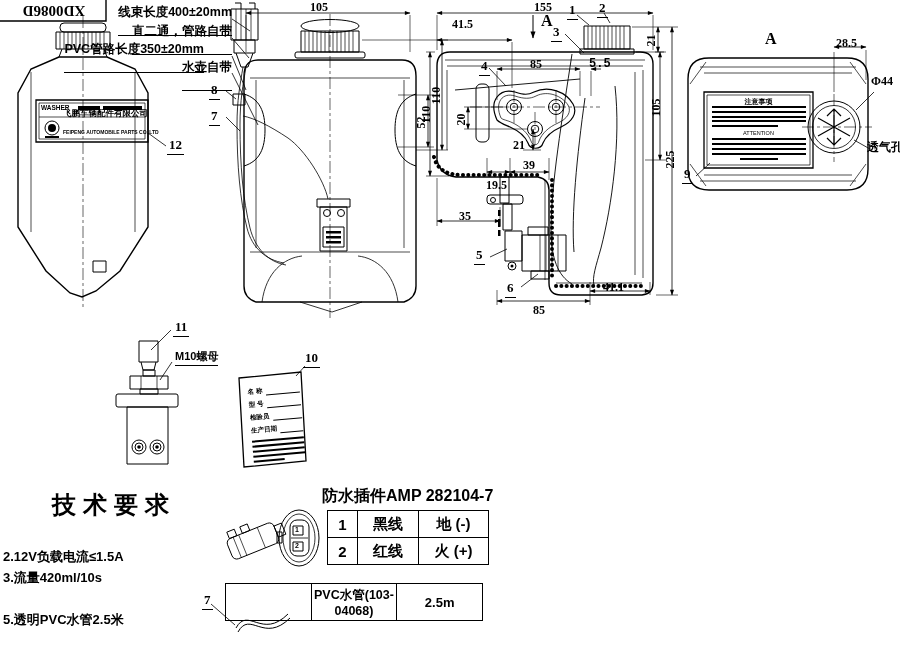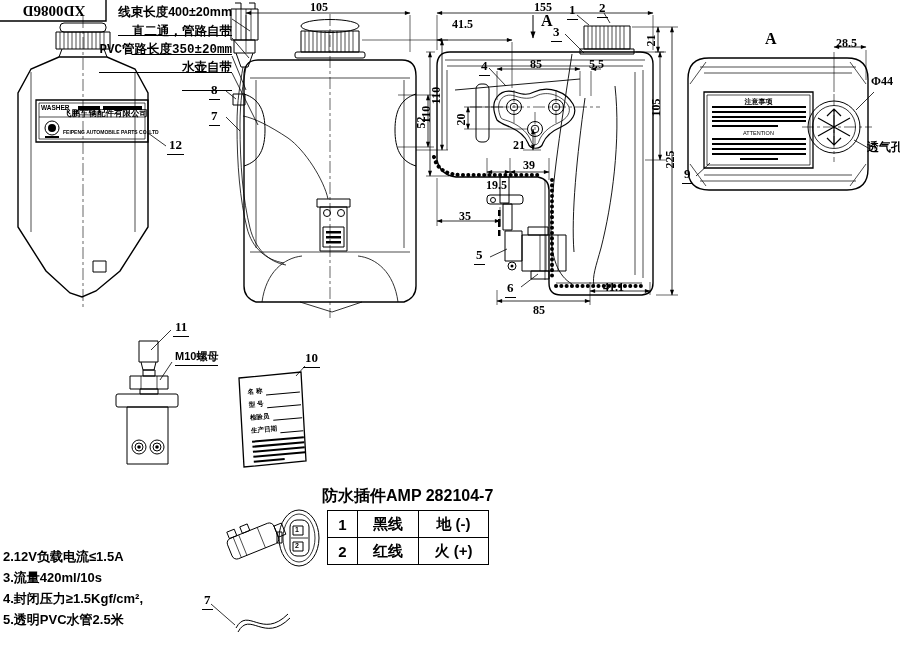--- a/index.html
+++ b/index.html
@@ -234,21 +234,21 @@
       <path d="M236,628 C248,606 262,640 288,614 M238,632 C250,610 264,644 290,618"></path>
       <path stroke-width=".8" d="M211,604 L235,625"></path>
     </g>
   </g>
 </svg>
 
 <div class="t flip" style="left:10px;top:2px;width:88px;text-align:center;font:bold 15px 'Liberation Serif',serif;">XD0086D</div>
 
 <div class="t ann" style="right:668px;top:4px;">线束长度400±20mm</div>
 <div class="t ann" style="right:668px;top:23px;">直二通，管路自带</div>
-<div class="t ann" style="right:668px;top:41px;font-family:Liberation Mono, monospace;">PVC管路长度350±20mm</div>
+<div class="t ann" style="right:696px;top:41px;">PVC管路长度350±20mm</div>
 <div class="t ann" style="right:668px;top:59px;">水壶自带</div>
 
 <div class="t" style="left:41px;top:104px;font:bold 6.5px 'Liberation Sans',sans-serif;">WASHER</div>
 <div class="t" style="left:63px;top:108px;width:80px;text-align:center;font:bold 8.5px 'Liberation Sans',sans-serif;">飞鹏车辆配件有限公司</div>
 <div class="t" style="left:63px;top:129px;width:80px;text-align:center;font:bold 5px 'Liberation Sans',sans-serif;">FEIPENG AUTOMOBILE PARTS CO.,LTD</div>
 <div class="t balloon" style="left:167px;top:137px;">12</div>
 
 <div class="t dim" style="left:310px;top:0px;">105</div>
 <div class="t dim dimv" style="left:415px;top:115px;">52</div>
 <div class="t dim dimv" style="left:428px;top:88px;">110</div>
@@ -257,21 +257,21 @@
 
 <div class="t dim" style="left:534px;top:0px;">155</div>
 <div class="t letter" style="left:541px;top:12px;">A</div>
 <div class="t balloon" style="left:567px;top:2px;">1</div>
 <div class="t balloon" style="left:597px;top:0px;">2</div>
 <div class="t balloon" style="left:551px;top:24px;">3</div>
 <div class="t dim dimv" style="left:645px;top:33px;">21</div>
 <div class="t dim" style="left:452px;top:17px;">41.5</div>
 <div class="t balloon" style="left:479px;top:58px;">4</div>
 <div class="t dim" style="left:530px;top:57px;">85</div>
-<div class="t dim" style="left:589px;top:57px;">5.5</div>
+<div class="t dim" style="left:589px;top:57px;font-family:Liberation Mono, monospace;">5.5</div>
 <div class="t dim dimv" style="left:455px;top:112px;">20</div>
 <div class="t dim dimv" style="left:418px;top:107px;">110</div>
 <div class="t dim" style="left:513px;top:138px;">21</div>
 <div class="t dim" style="left:486px;top:158px;margin-top:20px;">19.5</div>
 <div class="t dim" style="left:523px;top:158px;">39</div>
 <div class="t dim" style="left:459px;top:209px;">35</div>
 <div class="t balloon" style="left:474px;top:247px;">5</div>
 <div class="t balloon" style="left:505px;top:280px;">6</div>
 <div class="t dim" style="left:533px;top:303px;">85</div>
 <div class="t dim" style="left:603px;top:280px;">41.1</div>
@@ -323,23 +323,23 @@
       </div>
   <div class="bars" style="position:relative;width:52px;height:22px;margin-top:5px;">
     <i style="height:1.6px;"></i>
         <i style="height:1.6px;"></i>
         <i style="height:1.6px;"></i>
         <i style="height:1.6px;"></i>
         <i style="height:1.6px;width:60%;"></i>
   </div>
 </div>
 
+<div class="t tr-title" style="left:52px;top:489px;">技术要求</div>
 <div class="t tr-item" style="left:3px;top:548px;">2.12V负载电流≤1.5A</div>
 <div class="t tr-item" style="left:3px;top:569px;">3.流量420ml/10s</div>
-<div class="t tr-item" style="left:3px;top:590px;">4.封闭压力≥1.5Kgf/cm²,</div>
 <div class="t tr-item" style="left:3px;top:611px;">5.透明PVC水管2.5米</div>
 
 <div class="t" style="left:322px;top:486px;font:bold 16px 'Liberation Sans',sans-serif;">防水插件AMP 282104-7</div>
 <div class="t" style="left:295px;top:526px;font:bold 7px 'Liberation Sans',sans-serif;">1</div>
 <div class="t" style="left:295px;top:542px;font:bold 7px 'Liberation Sans',sans-serif;">2</div>
 <table class="grid" style="left:327px;top:510px;width:158px;font:bold 15px 'Liberation Sans',sans-serif;">
   <tbody>
         <tr style="height:27px;">
     <td style="width:29px;">1</td>
     <td style="width:60px;">黑线</td>
@@ -349,16 +349,21 @@
     <td>2</td>
     <td>红线</td>
     <td>火 (+)</td>
   </tr>
 </tbody>
     </table>
 
 <div class="t balloon" style="left:202px;top:592px;">7</div>
 <table class="grid" style="left:225px;top:583px;width:258px;">
   <tbody>
+  <tr style="height:37px;">
+    <td></td>
+    <td style="font:bold 12.5px 'Liberation Sans',sans-serif;">PVC水管(103-04068)</td>
+    <td style="font:bold 13px 'Liberation Sans',sans-serif;">2.5m</td>
+  </tr>
 </tbody>
     </table>
 
 </div>
 
 </body></html>

